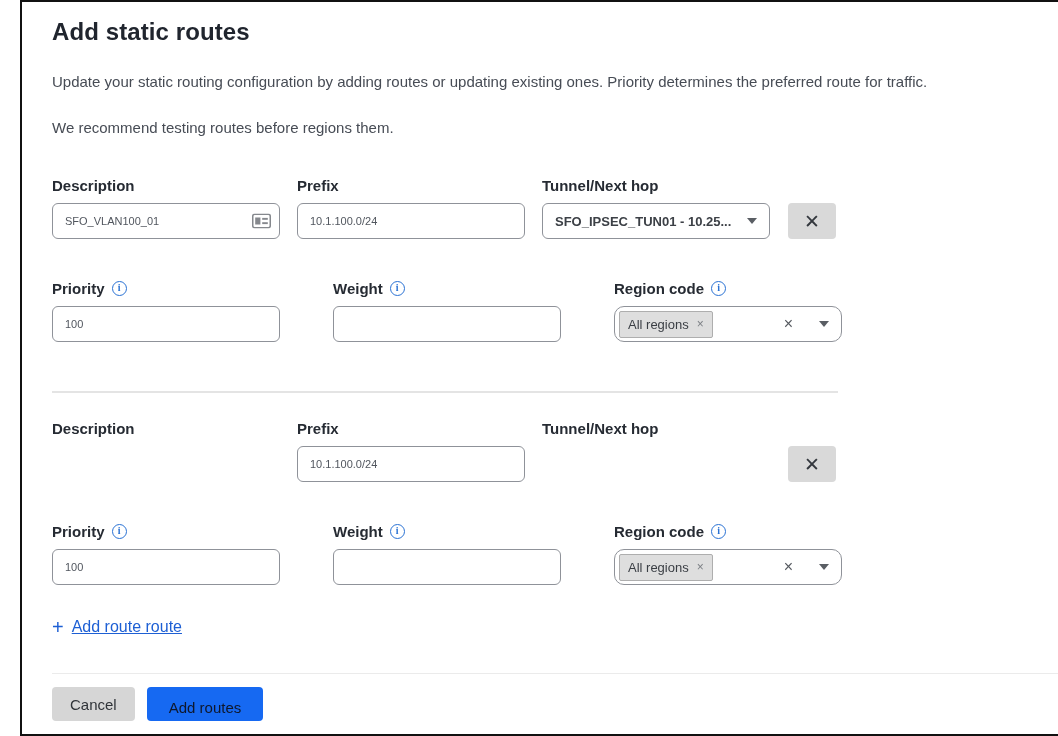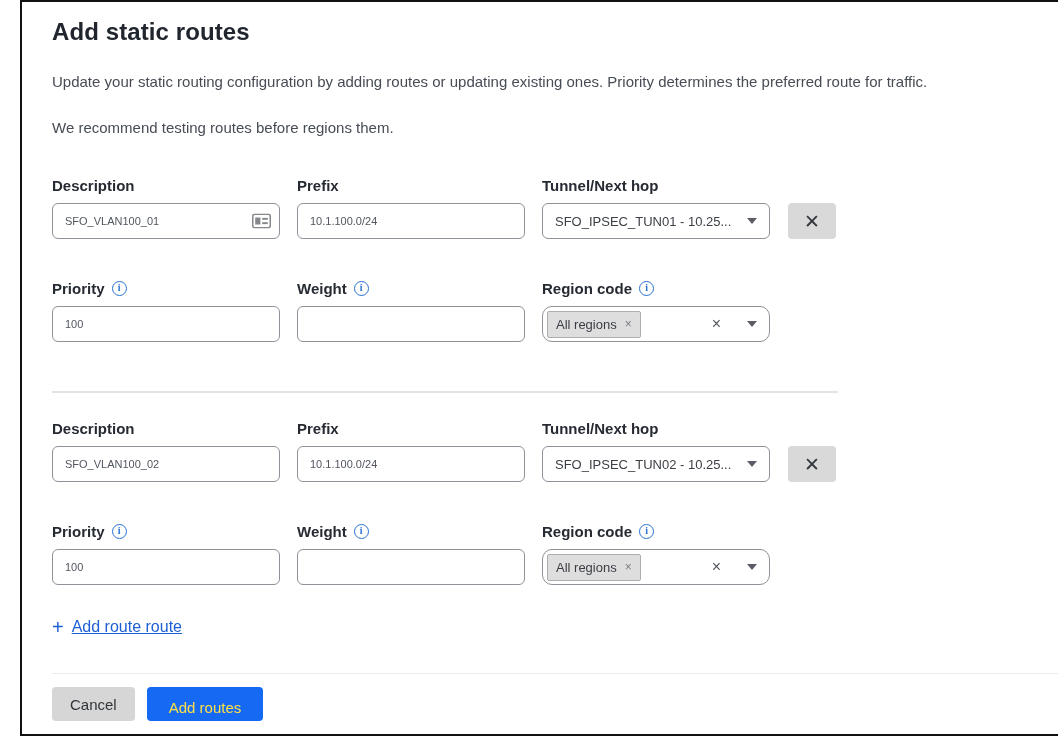--- a/index.html
+++ b/index.html
@@ -38,21 +38,21 @@
   }
 
   .route-block { margin-top: 0; }
   .grid-row {
     display: flex;
     align-items: flex-start;
   }
   .field { width: 228px; margin-right: 17px; }
   .field:nth-child(3) { margin-right: 18px; }
   .first-row { margin-top: 40px; }
-  .second-row { margin-top: 40px; }
+  .second-row { margin-top: 40px; gap: 36px; }
 
   .field-label {
     display: flex;
     align-items: center;
     gap: 7px;
     font-size: 15px;
     font-weight: 700;
     color: #262b33;
     margin-bottom: 9px;
     height: 18px;
@@ -105,20 +105,21 @@
     align-items: center;
     padding: 0 12px;
     cursor: pointer;
   }
   .select-text {
     font-size: 13px;
     color: #3c4046;
     white-space: nowrap;
     overflow: hidden;
     flex: 1;
+    font-weight: bold;
   }
   .caret {
     width: 0; height: 0;
     border-left: 5px solid transparent;
     border-right: 5px solid transparent;
     border-top: 6px solid #5a5e64;
     margin-left: 10px;
     flex: 0 0 auto;
   }
 
@@ -219,21 +220,21 @@
     font-family: inherit;
     cursor: pointer;
     padding: 8px 18px;
   }
   .btn-secondary {
     background: #d6d6d6;
     color: #303439;
   }
   .btn-primary {
     background: #1669f2;
-    color: #fde047;
+    color: #0f172a;
     padding: 12px 22px;
   }
 </style>
 </head>
 <body>
 
 <div class="dialog">
 
   <div class="title">Add static routes</div>
   <p class="intro">Update your static routing configuration by adding routes or updating existing ones. Priority determines the preferred route for traffic.</p>
@@ -301,32 +302,27 @@
       </div>
     </div>
   </section>
 
   <hr class="route-divider route-divider-spacing">
 
   <section class="route-block">
     <div class="grid-row">
       <div class="field">
         <div class="field-label">Description</div>
-        <input class="text-input" type="text" value="SFO_VLAN100_02" style="">
       </div>
       <div class="field">
         <div class="field-label">Prefix</div>
         <input class="text-input" type="text" value="10.1.100.0/24" style="">
       </div>
       <div class="field">
         <div class="field-label">Tunnel/Next hop</div>
-        <div class="select-box">
-          <span class="select-text">SFO_IPSEC_TUN02 - 10.25...</span>
-          <span class="caret"></span>
-        </div>
       </div>
       <div class="field" style="width:48px; margin-right:0; padding-top:27px;">
         <button class="delete-btn">✕</button>
       </div>
     </div>
 
     <div class="grid-row second-row">
       <div class="field">
         <div class="field-label">
           <span>Priority</span>

